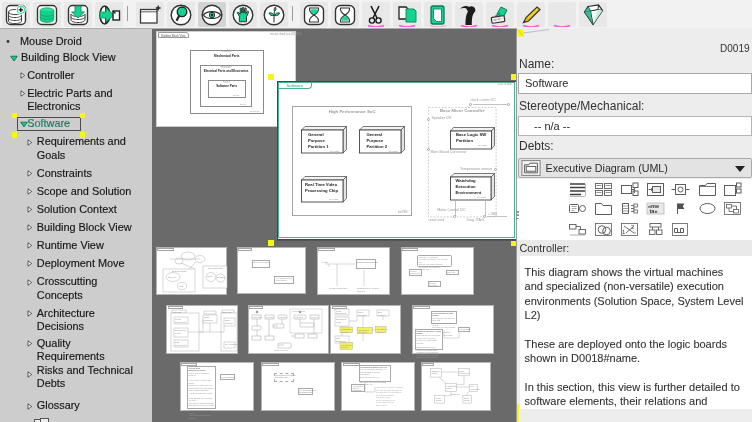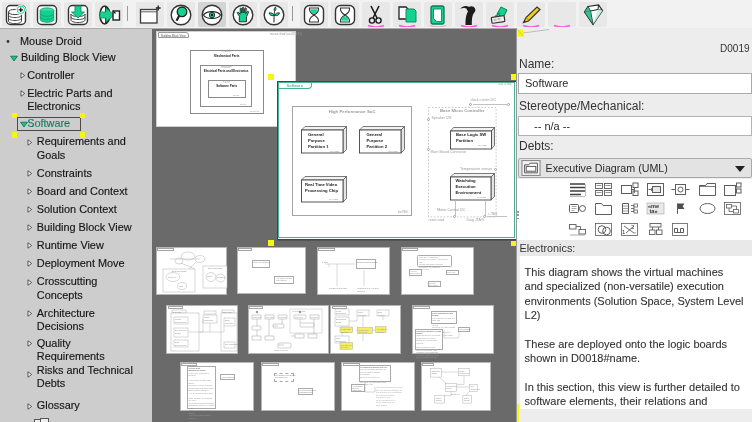--- a/index.html
+++ b/index.html
@@ -217,21 +217,21 @@
     <path d="M1 .8v5.4l3.6-2.7z" fill="#fdfdfd" stroke="#333" stroke-width="0.8"></path>
   </svg>
 <div class="ti" style="left:36.8px;top:135.1px">Requirements and<br>Goals</div>
 <svg class="abs" width="5" height="7" style="left:27px;top:170.4px">
     <path d="M1 .8v5.4l3.6-2.7z" fill="#fdfdfd" stroke="#333" stroke-width="0.8"></path>
   </svg>
 <div class="ti" style="left:36.8px;top:166.9px">Constraints</div>
 <svg class="abs" width="5" height="7" style="left:27px;top:188.2px">
     <path d="M1 .8v5.4l3.6-2.7z" fill="#fdfdfd" stroke="#333" stroke-width="0.8"></path>
   </svg>
-<div class="ti" style="left:36.8px;top:184.7px">Board and Context</div>
+<div class="ti" style="left:36.8px;top:184.7px">Scope and Solution</div>
 <svg class="abs" width="5" height="7" style="left:27px;top:206.3px">
     <path d="M1 .8v5.4l3.6-2.7z" fill="#fdfdfd" stroke="#333" stroke-width="0.8"></path>
   </svg>
 <div class="ti" style="left:36.8px;top:202.8px">Solution Context</div>
 <svg class="abs" width="5" height="7" style="left:27px;top:224.1px">
     <path d="M1 .8v5.4l3.6-2.7z" fill="#fdfdfd" stroke="#333" stroke-width="0.8"></path>
   </svg>
 <div class="ti" style="left:36.8px;top:220.6px">Building Block View</div>
 <svg class="abs" width="5" height="7" style="left:27px;top:242.3px">
     <path d="M1 .8v5.4l3.6-2.7z" fill="#fdfdfd" stroke="#333" stroke-width="0.8"></path>
@@ -707,21 +707,21 @@
     <path d="M6.5 6v3M12.5 6v3" stroke="#5d5d5d" stroke-width="0.9"></path>
     <rect x="3.5" y="9" width="5.5" height="4.5" fill="#fff" stroke="#5d5d5d" stroke-width="0.9"></rect>
     <rect x="10.5" y="9" width="5.5" height="4.5" fill="#fff" stroke="#5d5d5d" stroke-width="0.9"></rect>
   </svg>
 <svg class="abs" width="19" height="17" style="left:671.3px;top:220.6px" viewBox="0 0 19 17">
     <rect x="1.5" y="2.5" width="15" height="12" fill="#fff" stroke="#5d5d5d" stroke-width="0.8"></rect>
     <path d="M3.5 11.5v-4h3v4h3v-4h3v4" stroke="#5d5d5d" fill="none" stroke-width="1"></path>
     <path d="M3.5 11.5h9" stroke="#5d5d5d" stroke-width="1"></path>
   </svg>
 <div class="abs" style="left:516.6px;top:239.8px;width:235.4px;height:16.6px;background:#e9e9e9"></div>
-<div class="lbl" style="left:519.5px;top:241.8px;font-size:10.8px">Electronics:</div>
+<div class="lbl" style="left:519.5px;top:241.8px;font-size:10.8px">Controller:</div>
 <div class="abs" style="left:520.3px;top:256.4px;width:231.7px;height:152.6px;background:#fff"></div>
 <div class="abs" style="left:524.6px;top:265.2px;width:226px;font-size:11px;line-height:14.3px;color:#333;-webkit-text-stroke:0.1px #333">This diagram shows the virtual machines<br>and specialized (non-versatile) execution<br>environments (Solution Space, System Level<br>L2)<br><br>These are deployed onto the logic boards<br>shown in D0018#name.<br><br>In this section, this view is further detailed to<br>software elements, their relations and</div>
 
 <svg class="abs" width="40" height="12" style="left:517px;top:27.5px">
     <path d="M6 5 L32 1.5" stroke="#b0b0b0" stroke-width="0.8" fill="none"></path>
     <rect x="0.5" y="1.5" width="6" height="7" fill="#f6f614"></rect>
     <path d="M0.5 1.5l6 7" stroke="#c9c900" stroke-width="0.7"></path>
   </svg>
 <div class="abs" style="left:516.5px;top:403.5px;width:2px;height:18.5px;background:#f6f614"></div>
 

